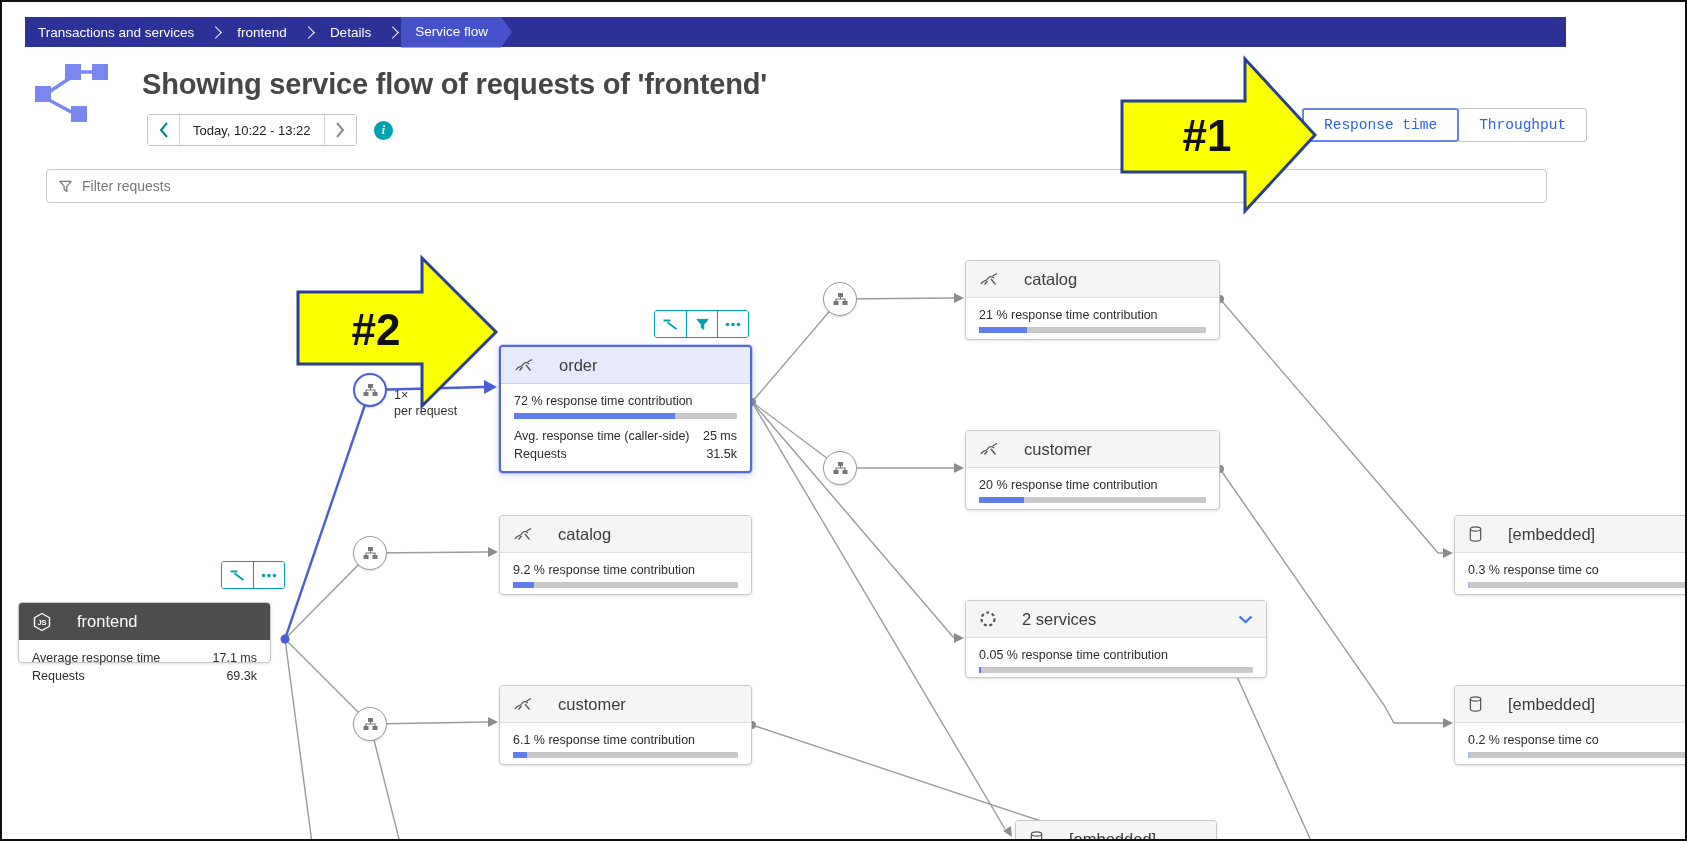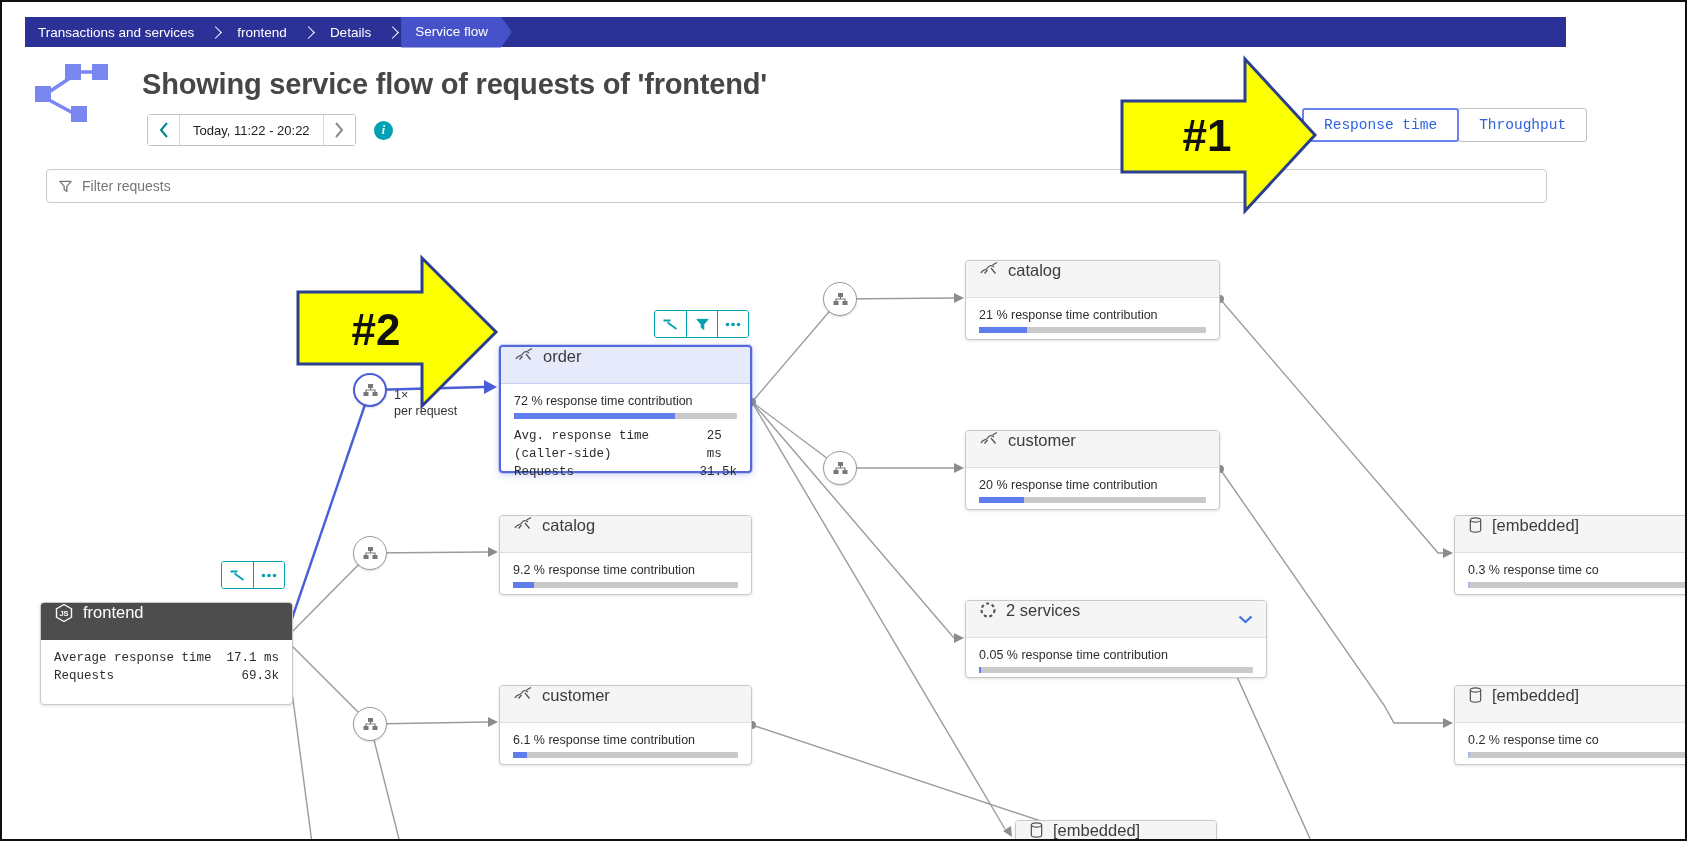--- a/index.html
+++ b/index.html
@@ -42,25 +42,25 @@
     padding:8px 11px; gap:9px; z-index:4; }
   .filter-input { border:none; outline:none; flex:1; font-size:14px; color:#333; font-family:inherit; }
   .filter-input::placeholder { color:#767676; }
 
   
   .edges { position:absolute; left:0; top:0; z-index:1; }
   .edge-label { position:absolute; font-size:12.5px; color:#333; z-index:2; white-space:nowrap; }
 
   .node { position:absolute; width:253px; background:#fff; border:1px solid #c9c9c9; border-radius:4px;
     box-shadow:0 1px 3px rgba(0,0,0,.13); z-index:3; cursor:pointer; }
-  .node-header { height:37px; display:flex; gap:9px; padding:0 13px;
+  .node-header { height:37px; display:flex; align-items:center; gap:25px; padding:0 13px;
     background:#f5f5f5; border-bottom:1px solid #dedede; border-radius:3px 3px 0 0;
     font-size:16.5px; color:#3c3c3c; }
   .node-body { padding:9px 13px 11px; font-size:12.5px; color:#2d2d2d; }
-  .metric-row { display:flex; justify-content:space-between; line-height:18px;font-family:Liberation Mono, monospace; }
+  .metric-row { display:flex; justify-content:space-between; line-height:18px; }
   .contrib-label { margin-bottom:4px; line-height:16px; white-space:nowrap; overflow:hidden; }
   .bar { height:6px; background:#c9c9c9; border-radius:1px; }
   .bar-fill { height:100%; background:#5f7ded; min-width:2px; }
   .bar-fill.light { background:#aab8ef; }
 
   .node.selected { border:2px solid #5468d8; box-shadow:0 0 0 1px rgba(84,104,216,.25), 0 2px 7px rgba(84,104,216,.3); }
   .node.selected .node-header { background:#e7eafb; border-bottom:1px solid #c9d0f2; }
   .node.dark .node-header { background:#4d4d4d; color:#fff; border-bottom:none; }
 
   .hub { position:absolute; width:34px; height:34px; border-radius:50%; background:#fff;
@@ -105,21 +105,21 @@
     </svg>
   </span>
   <h1 class="page-title">Showing service flow of requests of 'frontend'</h1>
 
   <div class="timeframe">
     <button class="tf-btn">
       <svg width="10" height="16" viewBox="0 0 10 16">
           <path d="M8 1 L2 8 L8 15" stroke="#00848f" stroke-width="2" fill="none"></path>
         </svg>
     </button>
-    <span class="tf-label">Today, 11:22 - 20:22</span>
+    <span class="tf-label">Today, 10:22 - 13:22</span>
     <button class="tf-btn">
       <svg width="10" height="16" viewBox="0 0 10 16">
           <path d="M2 1 L8 8 L2 15" stroke="#8a8a8a" stroke-width="2" fill="none"></path>
         </svg>
     </button>
   </div>
   <button class="info-btn">i</button>
 
   <div class="mode-toggle">
     <button class="mode-btn active">Response time</button>
@@ -252,21 +252,21 @@
     </button>
     <button>
       <svg width="16" height="5" viewBox="0 0 16 5">
           <circle cx="2.5" cy="2.5" r="1.8" fill="#00a1b2"></circle>
           <circle cx="8" cy="2.5" r="1.8" fill="#00a1b2"></circle>
           <circle cx="13.5" cy="2.5" r="1.8" fill="#00a1b2"></circle>
         </svg>
     </button>
   </div>
 
-  <div class="node dark" style="left:38px; top:600px; height:103px;">
+  <div class="node dark" style="left:16px; top:600px; height:61px;">
     <div class="node-header">
       <svg width="20" height="20" viewBox="0 0 20 20">
         <polygon points="10,1.5 17.5,5.75 17.5,14.25 10,18.5 2.5,14.25 2.5,5.75" fill="none" stroke="#fff" stroke-width="1.4" stroke-linejoin="round"></polygon>
         <text x="10" y="13" font-size="7.5" fill="#fff" text-anchor="middle" font-weight="bold" font-family="Liberation Sans, sans-serif">JS</text>
       </svg>
       <span>frontend</span>
     </div>
     <div class="node-body">
       <div class="metric-row">
         <span>Average response time</span>

